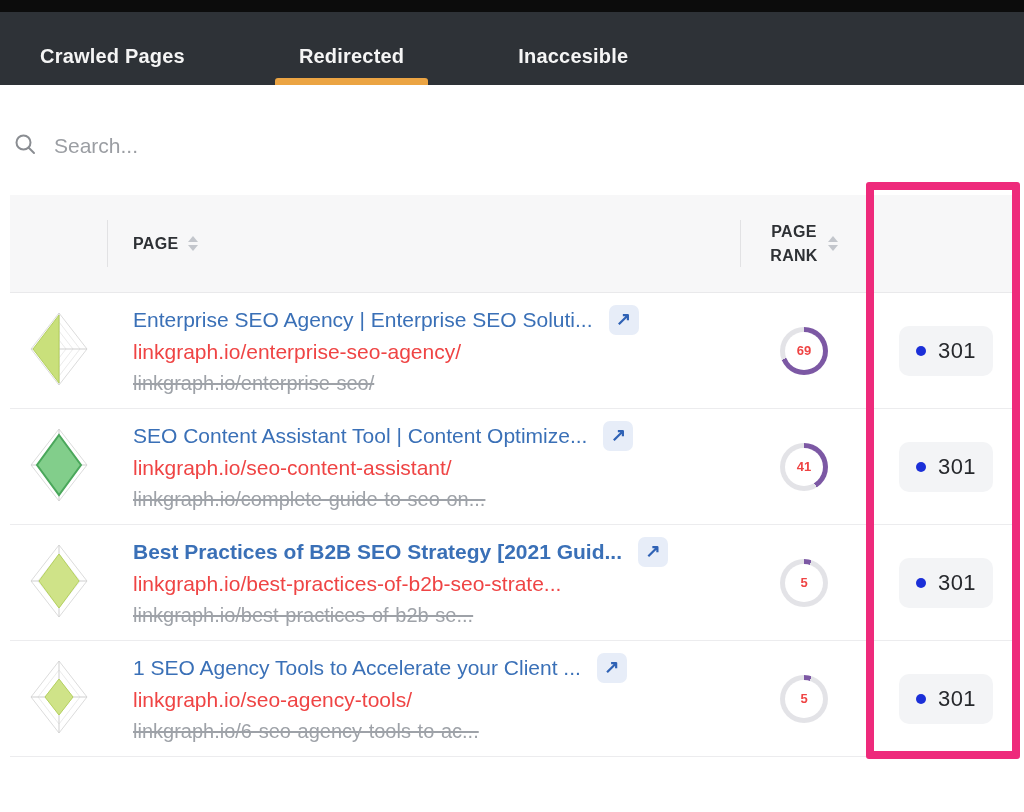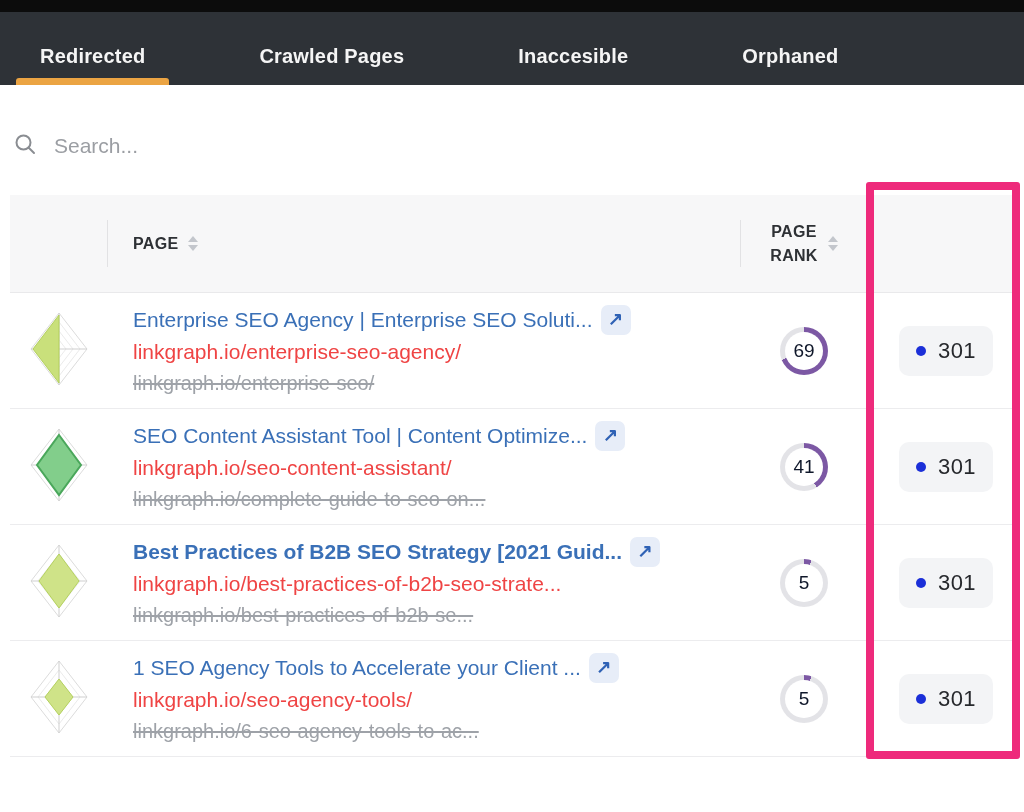--- a/index.html
+++ b/index.html
@@ -51,75 +51,71 @@
   .sort i{width:0;height:0;border-left:5px solid transparent;border-right:5px solid transparent;display:block;}
   .sort .up{border-bottom:6px solid #c3c6cc;}
   .sort .down{border-top:6px solid #c3c6cc;}
   .trow{
     display:grid;grid-template-columns:97px 633px 128px 146px;
     height:115px;border-bottom:1px solid #ececee;background:#ffffff;
   }
   .cell{display:flex;align-items:center;}
   .icon-cell{justify-content:center;}
   .page-cell{flex-direction:column;align-items:flex-start;justify-content:center;padding-left:26px;box-sizing:border-box;}
-  .title-line{display:flex;align-items:center;gap:8px;line-height:33px;text-align:right;}
+  .title-line{display:flex;align-items:center;gap:16px;line-height:33px;text-align:right;}
   .title{color:#3a70b7;font-size:21px;font-weight:500;text-decoration:none;cursor:pointer;}
   .extlink{
     width:30px;height:30px;border-radius:7px;background:#e7edf8;color:#2f62b5;
     display:flex;align-items:center;justify-content:center;
     font-size:18px;font-weight:700;cursor:pointer;flex:0 0 auto;
   }
   .url{color:#ef4444;font-size:21px;line-height:32px;}
   .old-url{color:#9ea2a8;font-size:20px;line-height:30px;text-decoration:line-through;}
   .rank-cell,.status-cell{justify-content:center;}
   .ring{
     width:48px;height:48px;border-radius:50%;display:grid;place-items:center;
   }
   .ring-inner{
     width:38px;height:38px;border-radius:50%;background:#fff;display:grid;place-items:center;
-    color:#0f172a;font-size:19px;font-weight:400;
+    color:#ef4444;font-size:13px;font-weight:700;
   }
   .badge{
     width:94px;height:50px;border-radius:10px;background:#f3f4f6;margin-left:10px;
     display:flex;align-items:center;justify-content:center;gap:12px;
   }
   .dot{width:10px;height:10px;border-radius:50%;background:#1b2fd8;display:block;}
   .code{color:#26282c;font-size:22px;letter-spacing:.5px;}
   
   .highlight-box{
     position:absolute;left:866px;top:182px;width:154px;height:577px;
     border:8px solid #ee2a7b;border-radius:3px;box-sizing:border-box;
     pointer-events:none;z-index:5;
   }
 </style>
 </head>
 <body>
 
 <div class="topstrip"></div>
 
 <nav class="tabbar" id="tabbar">
+  <button class="tab">
+    <span class="tab-label">Crawled Pages</span>
+    
+  </button>
+
   <button class="tab active">
     <span class="tab-label">Redirected</span>
     <span class="tab-underline" style="background: rgb(235, 164, 67);"></span>
   </button>
 
   <button class="tab">
-    <span class="tab-label">Crawled Pages</span>
-    
-  </button>
-
-  <button class="tab">
     <span class="tab-label">Inaccesible</span>
     
   </button>
 
-  <button class="tab">
-    <span class="tab-label">Orphaned</span>
-    
-  </button>
 </nav>
 
 <div class="search">
   <svg width="22" height="22" viewBox="0 0 22 22">
     <circle cx="9.5" cy="9.5" r="7" fill="none" stroke="#8a8d92" stroke-width="2"></circle>
     <line x1="14.5" y1="14.5" x2="20" y2="20" stroke="#8a8d92" stroke-width="2" stroke-linecap="round"></line>
   </svg>
   <input type="text" placeholder="Search..." style="">
 </div>
 

